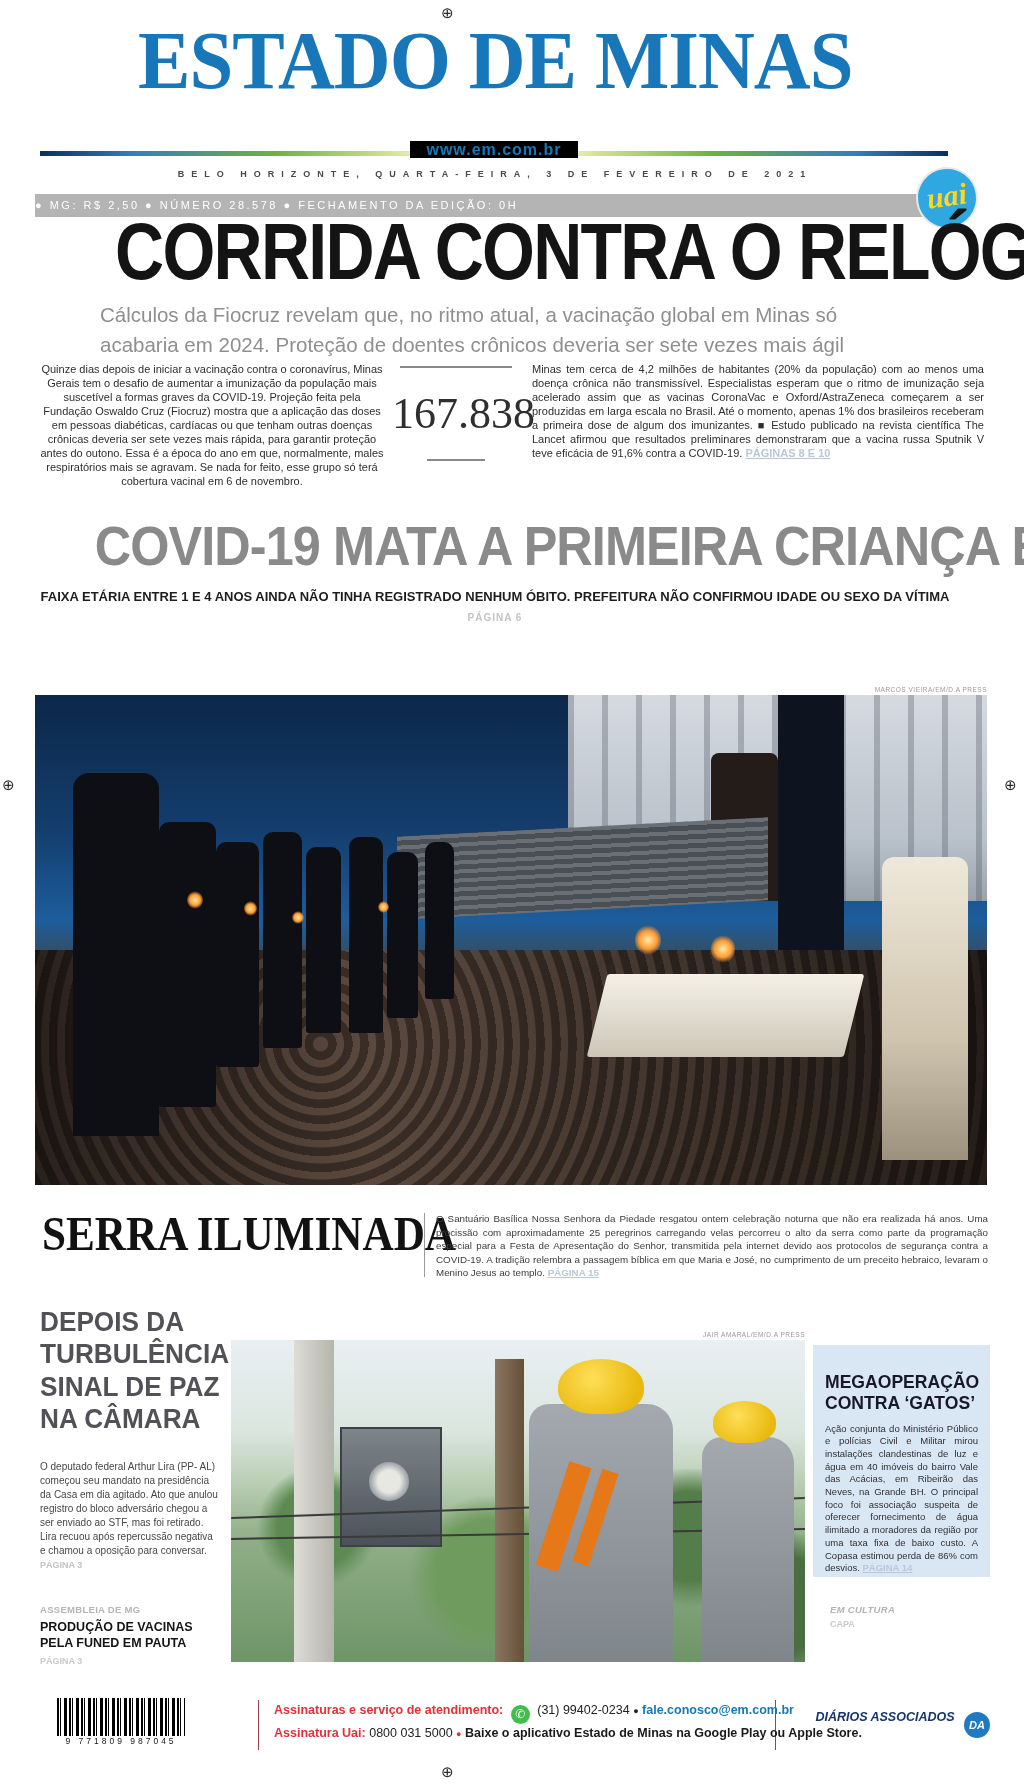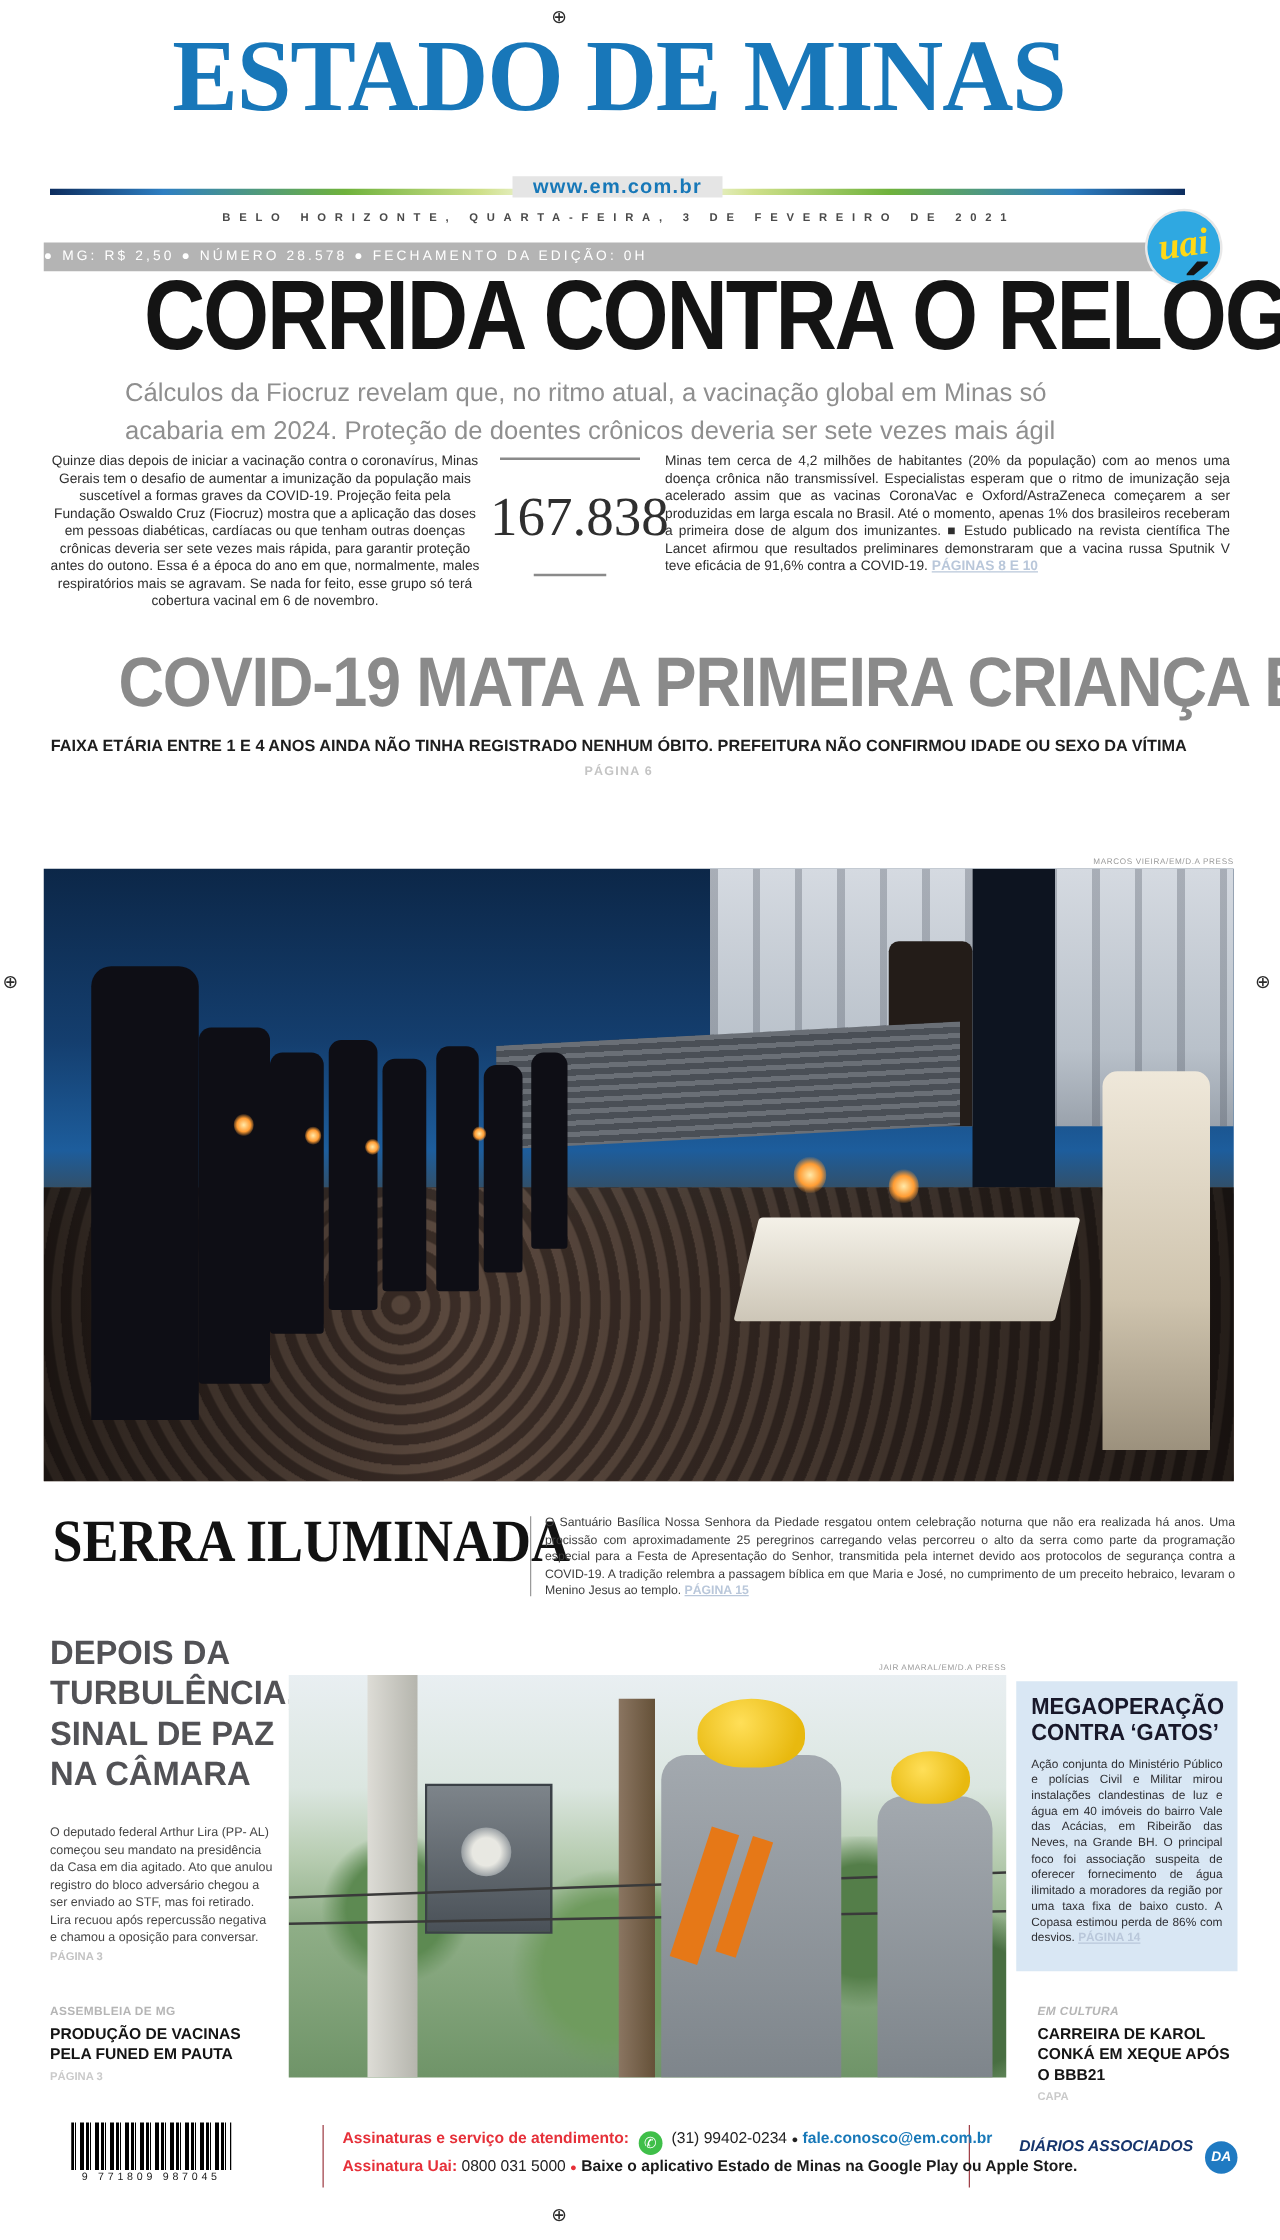--- a/index.html
+++ b/index.html
@@ -4,21 +4,21 @@
 <style>
   html,body{margin:0;padding:0;background:#ffffff;}
   body{width:1024px;height:1792px;position:relative;font-family:"Liberation Sans",sans-serif;overflow:hidden;color:#222;}
   .abs{position:absolute;}
   .reg{font-size:15px;color:#2b2b2b;}
   
   .masthead{top:20px;left:35px;width:920px;text-align:center;font-family:"Liberation Serif",serif;font-weight:700;font-size:82px;color:#1877b9;letter-spacing:-1px;line-height:1;}
   .masthead span{display:inline-block;transform:scaleX(.96);}
   .web-rule{top:151px;left:40px;width:908px;height:5px;background:linear-gradient(90deg,#0d2d5e 0%,#2e7fc2 10%,#6fb23c 26%,#cfe08a 38%,#ffffff 45%,#ffffff 55%,#cfe08a 62%,#6fb23c 74%,#2e7fc2 90%,#0d2d5e 100%);}
   .website{top:141px;left:40px;width:908px;text-align:center;}
-  .website span{background:#e5e5e5;padding:0 16px;font-weight:bold;font-size:16px;color:#1778b8;letter-spacing:1px;}
+  .website span{background:#000000;padding:0 16px;font-weight:bold;font-size:16px;color:#1778b8;letter-spacing:1px;}
   .dateline{top:169px;left:35px;width:920px;text-align:center;font-size:9px;font-weight:bold;letter-spacing:7px;color:#4a4a4a;}
   .edition-bar{top:194px;left:35px;width:920px;height:23px;line-height:23px;background:#b4b4b4;color:#fff;font-size:11px;font-weight:normal;letter-spacing:2.5px;}
   .uai{top:167px;left:916px;width:58px;height:58px;border-radius:50%;background:#2fa8e1;border:2px solid #e8e8e8;text-align:center;line-height:54px;font-family:"Liberation Serif",serif;font-style:italic;font-weight:bold;font-size:30px;color:#ffd816;transform:rotate(-8deg);}
   
   .headline1{top:214px;left:35px;width:920px;text-align:center;line-height:.95;}
   .headline1 span{display:inline-block;font-size:79px;font-weight:800;letter-spacing:-2px;color:#141414;transform:scaleX(.86);white-space:nowrap;}
   .deck{top:300px;left:100px;width:790px;text-align:left;font-size:20.5px;font-weight:normal;color:#8f8f8f;line-height:1.45;}
   .col-left{top:362px;left:38px;width:348px;font-size:11px;line-height:14px;color:#2e2e2e;text-align:center;}
   .stat{top:362px;left:392px;width:128px;text-align:center;}
   .stat-rule-top{width:112px;margin:4px auto 0;border-top:2px solid #8a8a8a;}
@@ -68,21 +68,21 @@
   .veg{position:absolute;left:0;top:40%;width:100%;height:60%;background:radial-gradient(circle at 15% 30%,#5d8a52 0 40px,transparent 60px),radial-gradient(circle at 45% 55%,#6f9b5e 0 55px,transparent 80px),radial-gradient(circle at 80% 35%,#547e49 0 45px,transparent 70px),radial-gradient(circle at 95% 70%,#486e41 0 50px,transparent 75px);}
   .cpole{position:absolute;left:11%;top:0;width:7%;height:100%;background:linear-gradient(90deg,#dddcd6,#b5b5ad);}
   .wpost{position:absolute;left:46%;top:6%;width:5%;height:94%;background:linear-gradient(90deg,#8a7561,#655138);}
   .meterbox{position:absolute;left:19%;top:27%;width:17%;height:36%;background:linear-gradient(180deg,#7d848a,#4a5158);border:2px solid #3b4147;}
   .meterseal{position:absolute;left:24%;top:38%;width:7%;height:12%;border-radius:50%;background:radial-gradient(circle,#e8e8e2 0 40%,#9aa0a4 70%);}
   .worker-body{position:absolute;background:linear-gradient(180deg,#a3a9af,#7e858b);border-radius:20px 26px 0 0;}
   .helmet{position:absolute;background:radial-gradient(circle at 40% 35%,#ffdf58,#e8b90f 75%);border-radius:50% 50% 42% 42%;}
   .stripe{position:absolute;background:#e67817;}
   .wire{position:absolute;left:0;width:100%;height:2px;background:#3a3a3a;}
   
-  .gatos{top:1345px;left:813px;width:177px;height:232px;background:#d9e7f4;box-sizing:border-box;padding:9px 12px;}
+  .gatos{top:1345px;left:813px;width:177px;height:232px;background:#d9e7f4;box-sizing:border-box;padding:26px 12px;}
   .gatos-h{font-size:18.5px;font-weight:700;color:#18182a;line-height:1.15;}
   .gatos-h span{display:inline-block;transform:scaleX(.95);transform-origin:left;}
   .gatos-body{margin-top:9px;font-size:9.5px;line-height:12.7px;color:#2f2f33;text-align:justify;}
   
   .barcode{top:1698px;left:57px;width:128px;height:38px;background:repeating-linear-gradient(90deg,#000 0 2px,#fff 2px 3px,#000 3px 4px,#fff 4px 7px,#000 7px 10px,#fff 10px 12px);}
   .barcode-num{top:1736px;left:57px;width:128px;font-size:8.5px;letter-spacing:3px;color:#1a1a1a;text-align:center;}
   .frule{top:1700px;height:50px;border-left:1.5px solid #a04048;}
   .fl1{top:1703px;left:274px;width:500px;font-size:12.5px;white-space:nowrap;}
   .fl2{top:1726px;left:274px;width:520px;font-size:12.5px;white-space:nowrap;}
   .red{color:#e63039;font-weight:bold;}
@@ -180,21 +180,20 @@
   <div class="helmet" style="left:84%;top:19%;width:11%;height:13%;"></div>
 </div>
 
 <div class="abs gatos">
   <div class="gatos-h"><span>MEGAOPERAÇÃO CONTRA ‘GATOS’</span></div>
   <div class="gatos-body"><span>Ação conjunta do Ministério Público e polícias Civil e Militar mirou instalações clandestinas de luz e água em 40 imóveis do bairro Vale das Acácias, em Ribeirão das Neves, na Grande BH. O principal foco foi associação suspeita de oferecer fornecimento de água ilimitado a moradores da região por uma taxa fixa de baixo custo. A Copasa estimou perda de 86% com desvios. </span><span class="pageref">PÁGINA 14</span></div>
 </div>
 
 <div class="abs cultura">
   <div class="brief-kicker">EM CULTURA</div>
-  <div class="brief-h">CARREIRA DE KAROL CONKÁ EM XEQUE APÓS O BBB21</div>
   <div class="brief-ref">CAPA</div>
 </div>
 
 <div class="abs barcode"></div>
 <div class="abs barcode-num">9 771809 987045</div>
 <div class="abs frule" style="left:258px;"></div>
 <div class="abs frule" style="left:775px;"></div>
 <div class="abs fl1">
   <span class="red">Assinaturas e serviço de atendimento:</span>
   <span class="wa">✆</span>

